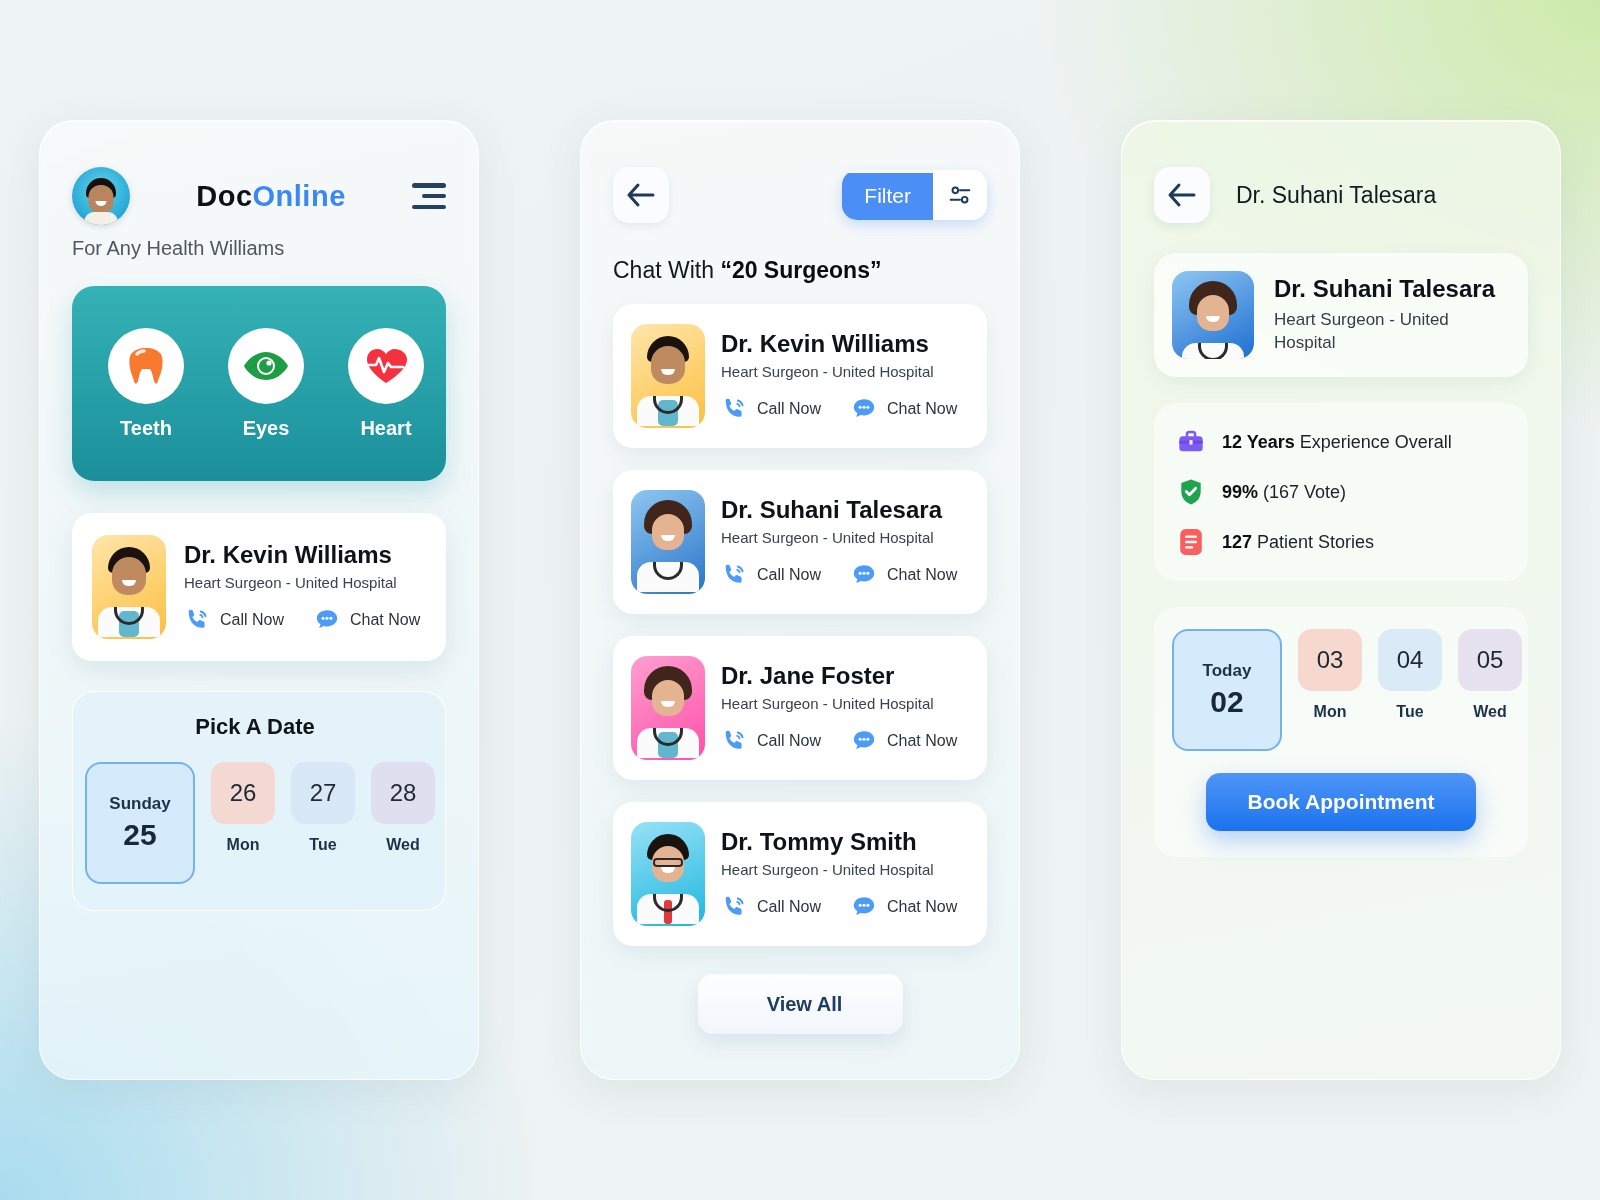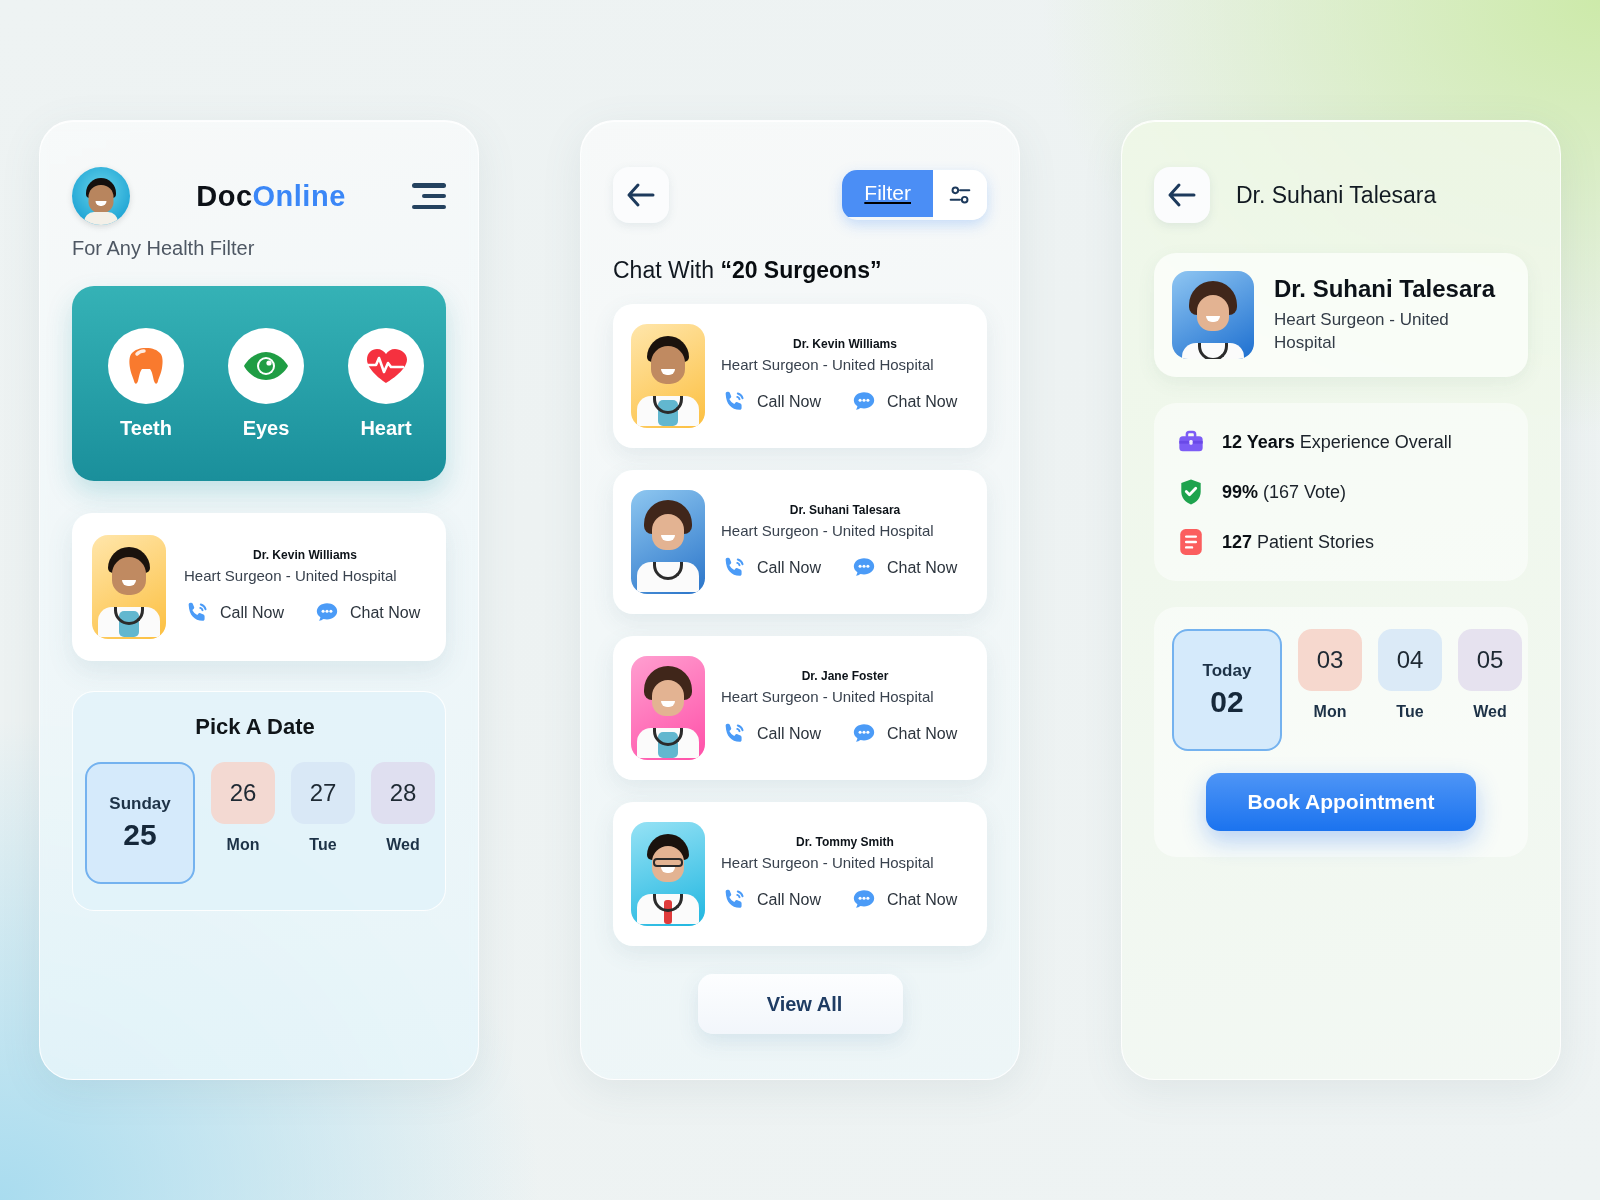--- a/index.html
+++ b/index.html
@@ -83,21 +83,21 @@
   .p-skin  { width:34px; height:38px; background:#c08a61; border-radius:17px 17px 15px 15px; top:22px; }
   .p-skinl { width:32px; height:36px; background:#e3b392; border-radius:16px 16px 14px 14px; top:24px; }
   .p-smile { width:14px; height:6px; background:#fff; border-radius:0 0 8px 8px; top:45px; }
   .p-coat  { width:62px; height:30px; background:#fbfbfb; border-radius:14px 14px 0 0; top:72px; }
   .p-scrub { width:20px; height:26px; background:#62b7cf; border-radius:5px; top:76px; }
   .p-tie   { width:8px; height:24px; background:#e03b3b; border-radius:3px; top:78px; }
   .p-steth { width:30px; height:18px; border:3px solid #2b2b2b; border-top:none; border-radius:0 0 16px 16px; top:72px; }
   .p-glass { width:30px; height:9px; border:2.5px solid #2a2a2a; border-radius:4px; top:36px; }
 
   .docinfo { flex:1; min-width:0; }
-  .docname { font-size:12px; font-weight:bold; color:#0d1319;text-align:center; }
+  .docname { font-size:24px; font-weight:bold; color:#0d1319; }
   .docrole { font-size:15px; color:#39424e; margin-top:5px; }
   .acts { display:flex; gap:30px; margin-top:16px; align-items:center; }
   .act { display:flex; align-items:center; gap:10px; cursor:pointer; }
   .act span { font-size:16px; color:#2c343d; }
 
   
   .datebox { margin-top:30px; background:rgba(224,242,249,0.75); border:1px solid rgba(255,255,255,0.9);
     border-radius:22px; padding:22px 20px 26px 12px; }
   .dt-title { text-align:center; font-size:22px; font-weight:bold; color:#101519; }
   .dt-row { display:flex; align-items:flex-start; gap:16px; margin-top:22px; }
@@ -107,22 +107,22 @@
   .dt-today .d2 { font-size:30px; font-weight:bold; color:#16283a; }
   .dt-col { display:flex; flex-direction:column; align-items:center; gap:12px; cursor:pointer; }
   .dt-chip { width:64px; height:62px; border-radius:14px; display:flex; align-items:center; justify-content:center;
     font-size:24px; color:#1e2933; }
   .dt-day { font-size:16px; font-weight:bold; color:#1d3247; }
 
   
   .hdr2 { display:flex; align-items:center; justify-content:space-between; }
   .backbtn { width:56px; height:56px; border-radius:16px; background:#fbfcfd; display:flex; align-items:center;
     justify-content:center; box-shadow:0 3px 10px rgba(90,120,140,0.13); cursor:pointer; flex:none; }
-  .filter { display:flex; align-items:flex-start; border-radius:15px; overflow:hidden; cursor:pointer;
-    box-shadow:0 5px 14px rgba(60,130,240,0.26);text-decoration:underline; }
+  .filter { display:flex; align-items:flex-end; border-radius:15px; overflow:hidden; cursor:pointer;
+    box-shadow:0 5px 14px rgba(60,130,240,0.26); }
   .filter .lbl { background:#4b8ef5; color:#fff; font-size:21px; padding:11px 22px 12px 22px; }
   .filter .ic { background:#fff; padding:11px 13px; display:flex; align-items:center; }
   .chat-title { margin-top:34px; font-size:23px; color:#111820; }
   .chat-title b { font-weight:bold; color:#080c10; }
   .doc-list { margin-top:20px; display:flex; flex-direction:column; gap:22px; }
   .doc-card { background:#fff; border-radius:20px; padding:20px 18px; display:flex; gap:16px; align-items:center;
     box-shadow:0 8px 22px rgba(80,120,140,0.11); }
   .viewall { margin:28px auto 0 auto; width:205px; height:60px; border-radius:15px;
     background:linear-gradient(180deg,#fdfeff 0%,#f2f6fb 100%); display:flex; align-items:center; justify-content:center;
     font-size:20px; font-weight:bold; color:#1f3c63; box-shadow:0 8px 20px rgba(90,130,170,0.16); cursor:pointer;padding-left:9px; }
@@ -165,21 +165,21 @@
       <div class="logo">
         <span class="a">Doc</span><span class="b">Online</span>
       </div>
       <div class="burger">
           <i></i>
           <i></i>
           <i></i>
         </div>
     </div>
 
-    <div class="sub">For Any Health Filter</div>
+    <div class="sub">For Any Health Williams</div>
 
     <div class="cat-card">
       <div class="cat">
         <div class="cat-ic">
           <svg width="40" height="42" viewBox="0 0 40 42">
               <path d="M20 3C13 3 9 5 6 8c-3 3-3 9-2 15 1 6 3 9 4 13 1 4 3 3 4 0 1-4 2-10 4-12h8c2 2 3 8 4 12 1 3 3 4 4 0 1-4 3-7 4-13 1-6 1-12-2-15-3-3-7-5-14-5z" fill="#f97a2e"></path>
               <path d="M11 9c2-2 5-3 7-3" stroke="#fff" stroke-width="3.5" stroke-linecap="round" fill="none" opacity=".85"></path>
             </svg>
         </div>
         <div class="cat-lbl">Teeth</div>

